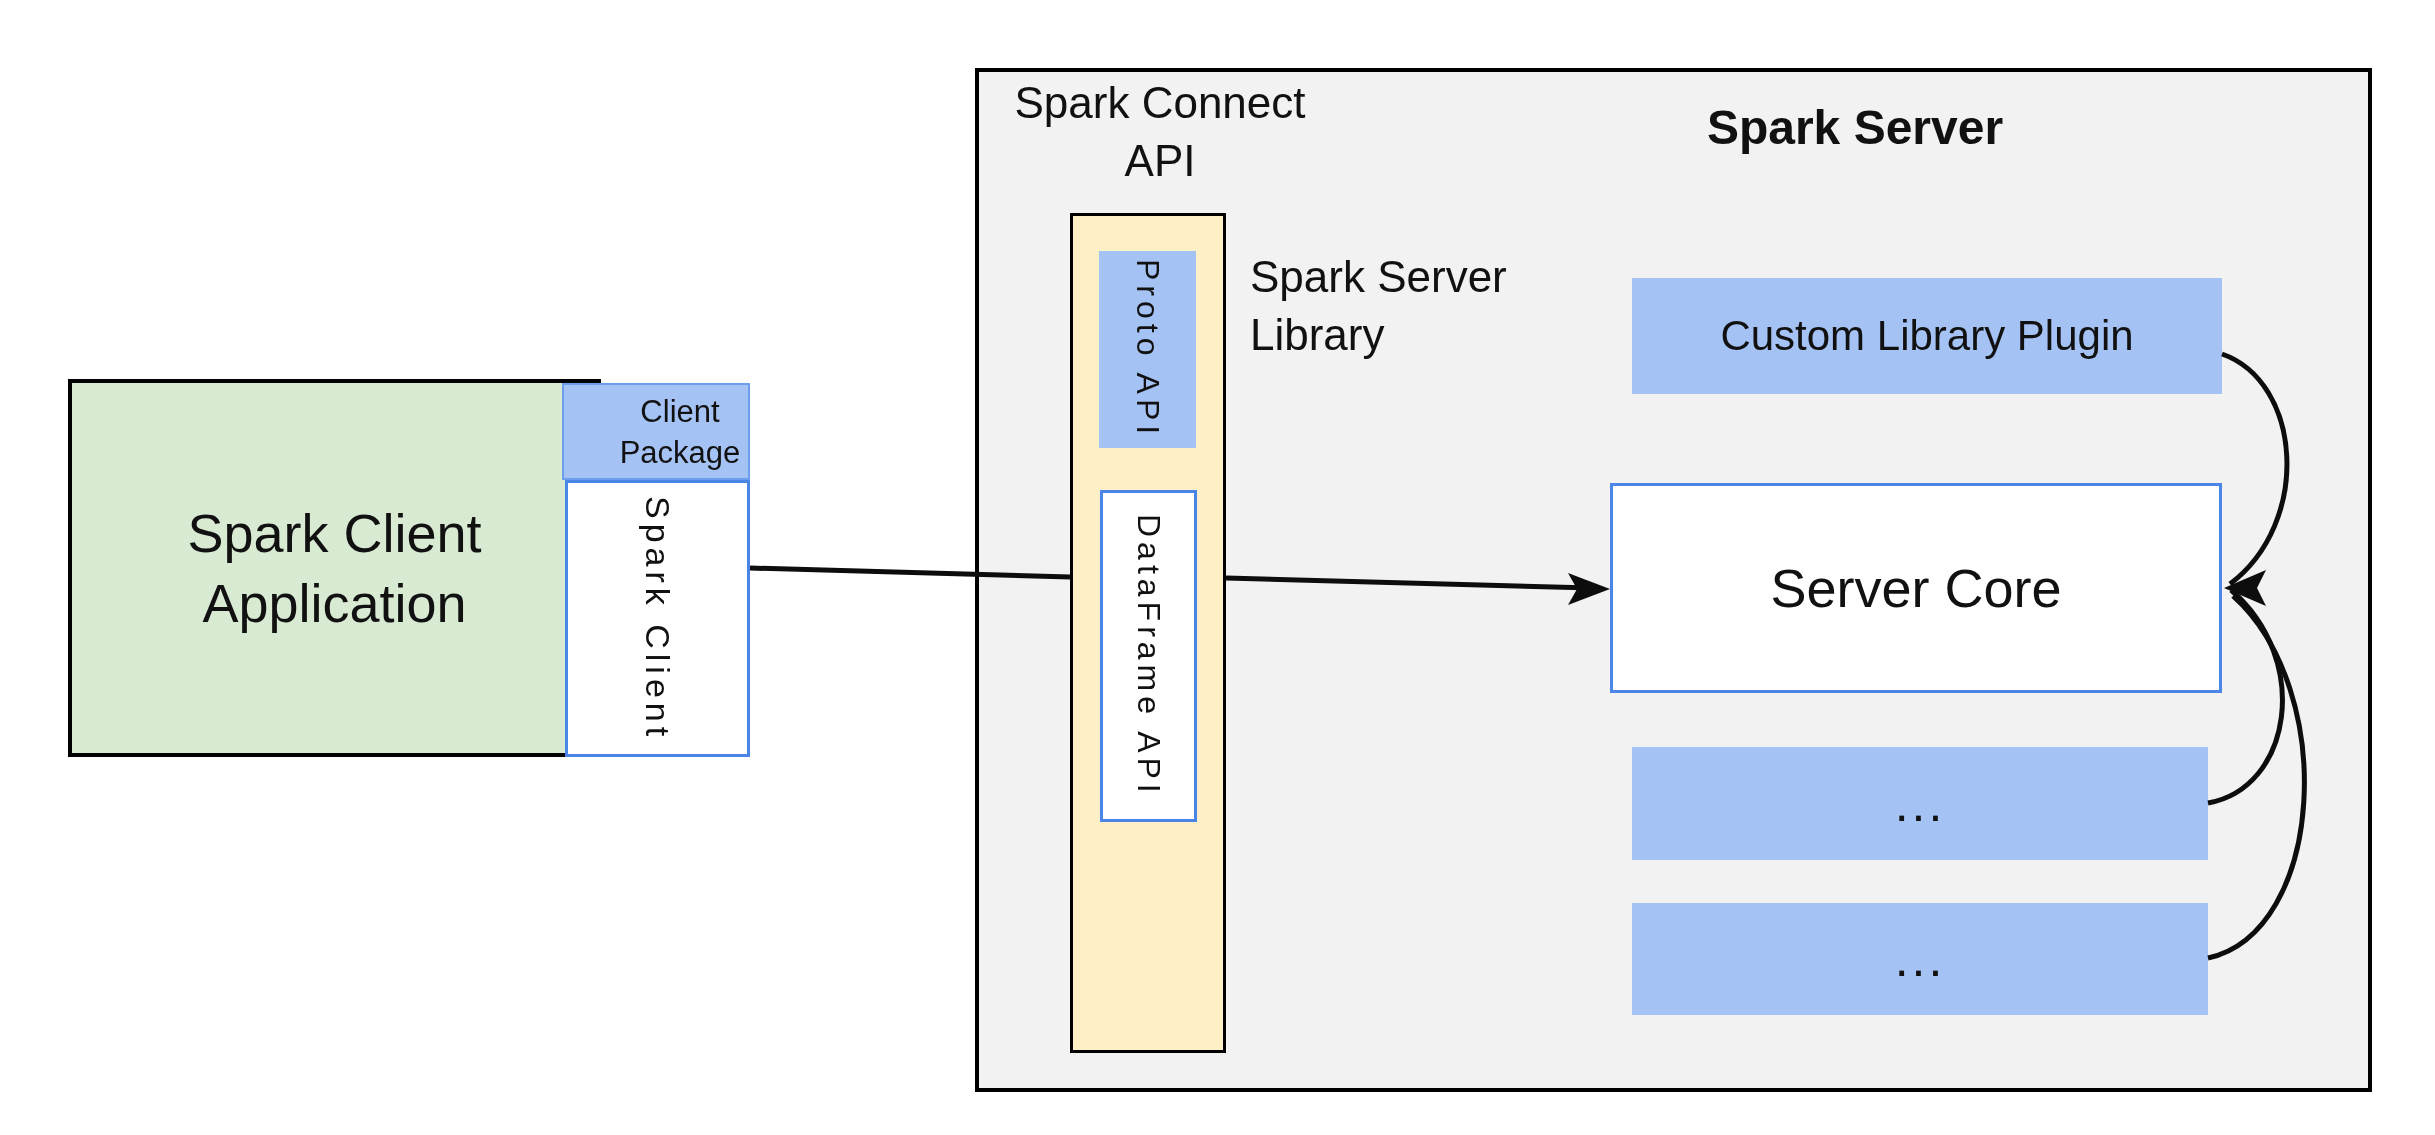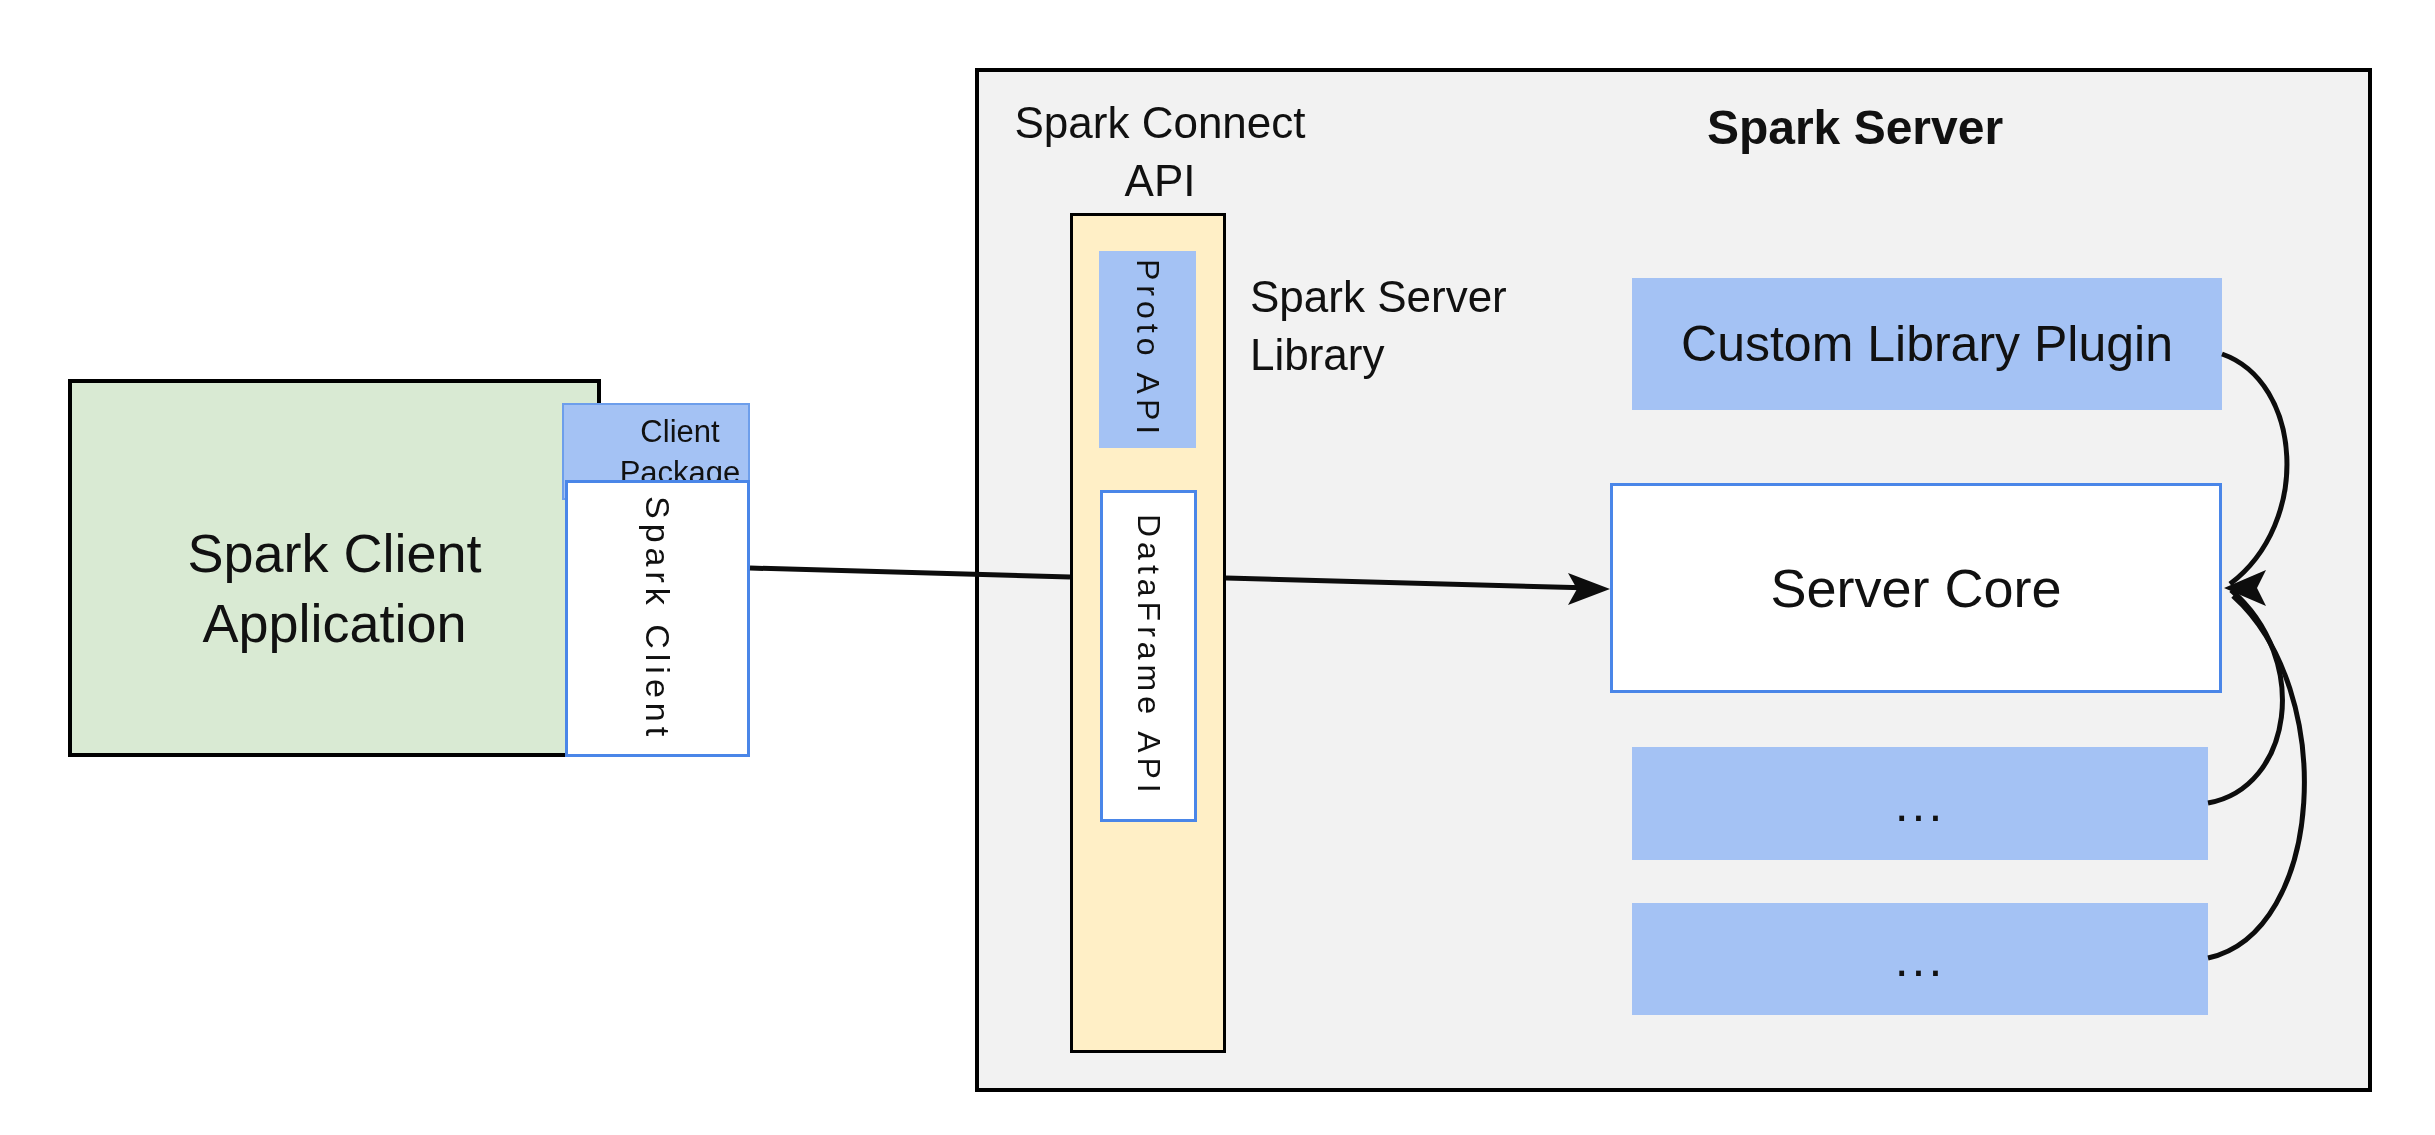--- a/index.html
+++ b/index.html
@@ -3,21 +3,21 @@
 <meta charset="utf-8">
 <style>
   html,body{margin:0;padding:0;background:#ffffff;}
   .canvas{
     position:relative;width:2435px;height:1135px;background:#ffffff;
     font-family:"Liberation Sans", sans-serif;color:var(--text,#111);
     overflow:hidden;
   }
   .abs{position:absolute;box-sizing:border-box;}
   .center{display:flex;align-items:center;justify-content:center;text-align:center;}
-  .pre{white-space:pre-line;margin-top:20px;}
+  .pre{white-space:pre-line;}
 
   
   .green-box{left:68px;top:379px;width:533px;height:378px;
     background:var(--green_fill,#d9ead3);border:4px solid var(--box_border,#000);}
   .gray-box{left:975px;top:68px;width:1397px;height:1024px;
     background:var(--gray_fill,#f2f2f2);border:4px solid var(--box_border,#000);}
   .yellow-box{left:1070px;top:213px;width:156px;height:840px;
     background:var(--yellow_fill,#ffefc6);border:3px solid var(--box_border,#000);}
 
   
@@ -36,22 +36,22 @@
     background:var(--blue_fill,#a4c2f4);font-size:32px;}
   .df-box{left:1100px;top:490px;width:97px;height:332px;
     background:#fff;border:3px solid var(--blue_border,#4a86e8);font-size:32px;}
 
   
   .connect-label{left:985px;top:74px;width:350px;font-size:44px;line-height:58px;text-align:center;}
   .server-lib-label{left:1250px;top:248px;width:340px;font-size:44px;line-height:58px;text-align:left;}
   .server-title{left:1640px;top:100px;width:430px;font-size:48px;font-weight:bold;text-align:center;}
 
   
-  .plugin-box{left:1632px;top:278px;width:590px;height:132px;
-    background:var(--blue_fill,#a4c2f4);font-size:50px;}
+  .plugin-box{left:1632px;top:278px;width:590px;height:116px;
+    background:var(--blue_fill,#a4c2f4);font-size:42px;}
   .core-box{left:1610px;top:483px;width:612px;height:210px;
     background:#fff;border:3px solid var(--blue_border,#4a86e8);font-size:54px;}
   .dots-box{left:1632px;width:576px;background:var(--blue_fill,#a4c2f4);
     font-size:50px;letter-spacing:3px;}
   .dots-1{top:747px;height:113px;}
   .dots-2{top:903px;height:112px;}
 
   
   .overlay{position:absolute;left:0;top:0;width:2435px;height:1135px;pointer-events:none;}
   .overlay path,.overlay line{stroke:var(--line,#0d0d0d);stroke-width:5;fill:none;}

